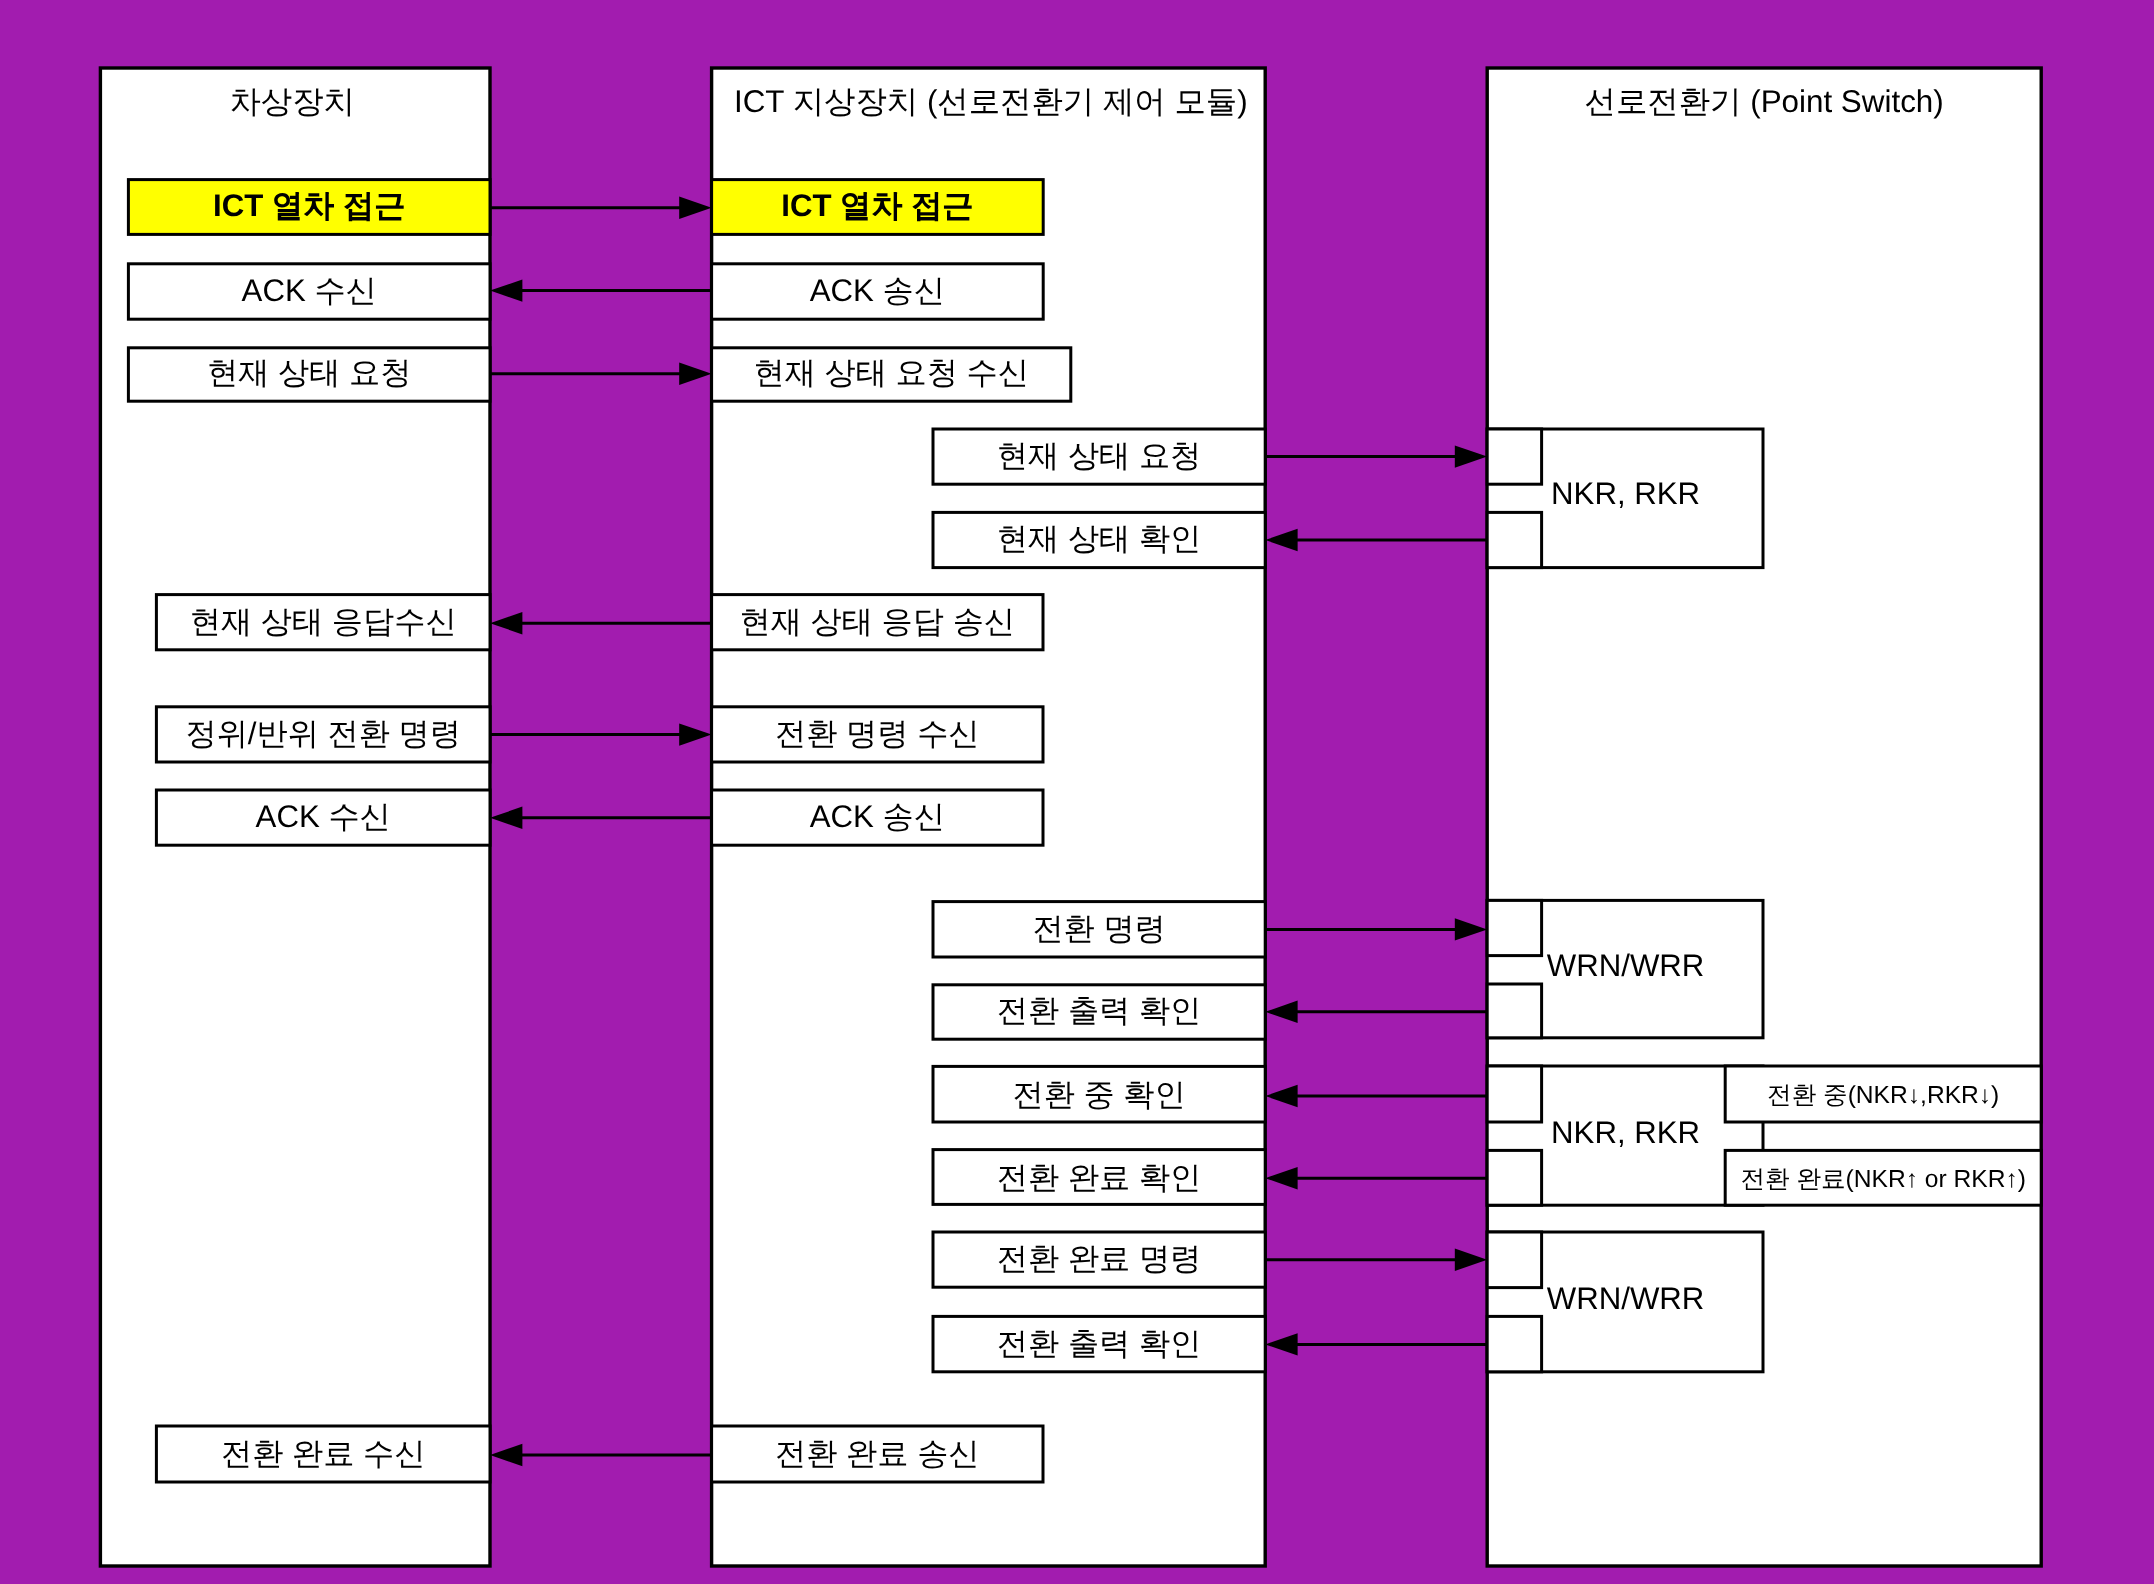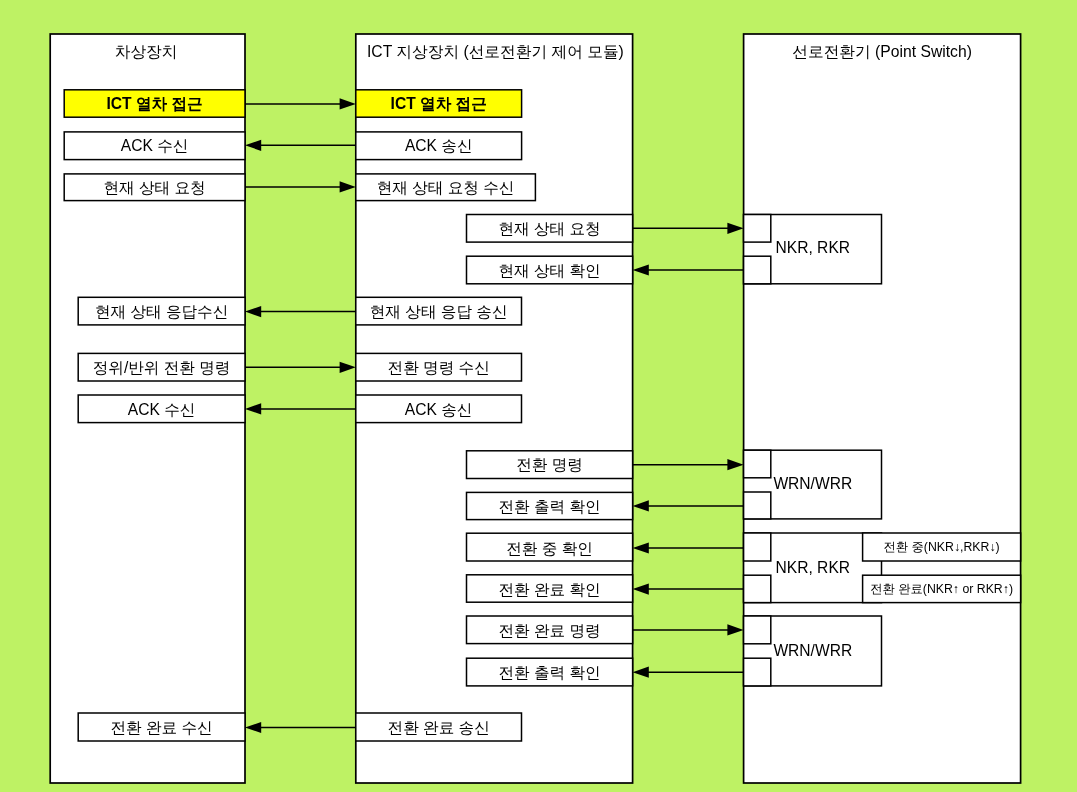--- a/index.html
+++ b/index.html
@@ -1,16 +1,16 @@
 <!DOCTYPE html>
 <html><head>
 <meta charset="utf-8">
 <style>
   html,body{margin:0;padding:0;background:#ffffff;}
-  #page{position:relative;width:1077px;height:792px;background:#bef264;overflow:hidden;
+  #page{position:relative;width:1077px;height:792px;background:#a21caf;overflow:hidden;
         font-family:"Liberation Sans",sans-serif;will-change:transform;}
   svg{position:absolute;left:0;top:0;display:block;}
   
   .lane{fill:#ffffff;stroke:#000000;stroke-width:1.7;}
   
   .msg{fill:#ffffff;stroke:#000000;stroke-width:1.5;}
   .msg-hl{fill:#ffff00;stroke:#000000;stroke-width:1.5;}
   
   .ln{stroke:#000000;stroke-width:1.5;fill:none;}
   .ah{fill:#000000;stroke:none;shape-rendering:geometricPrecision;}

